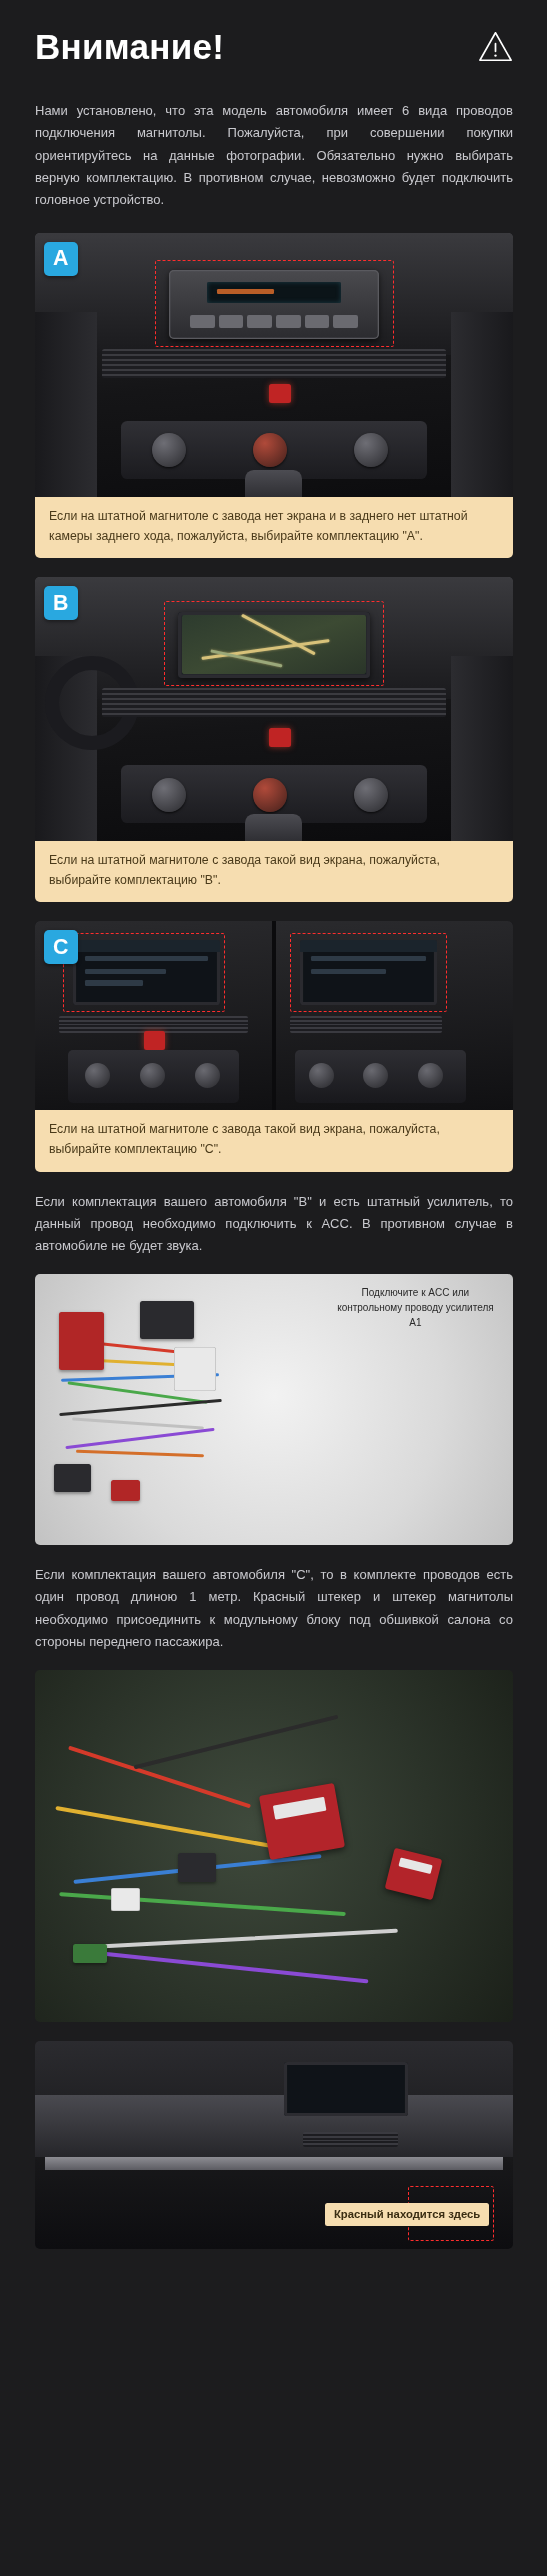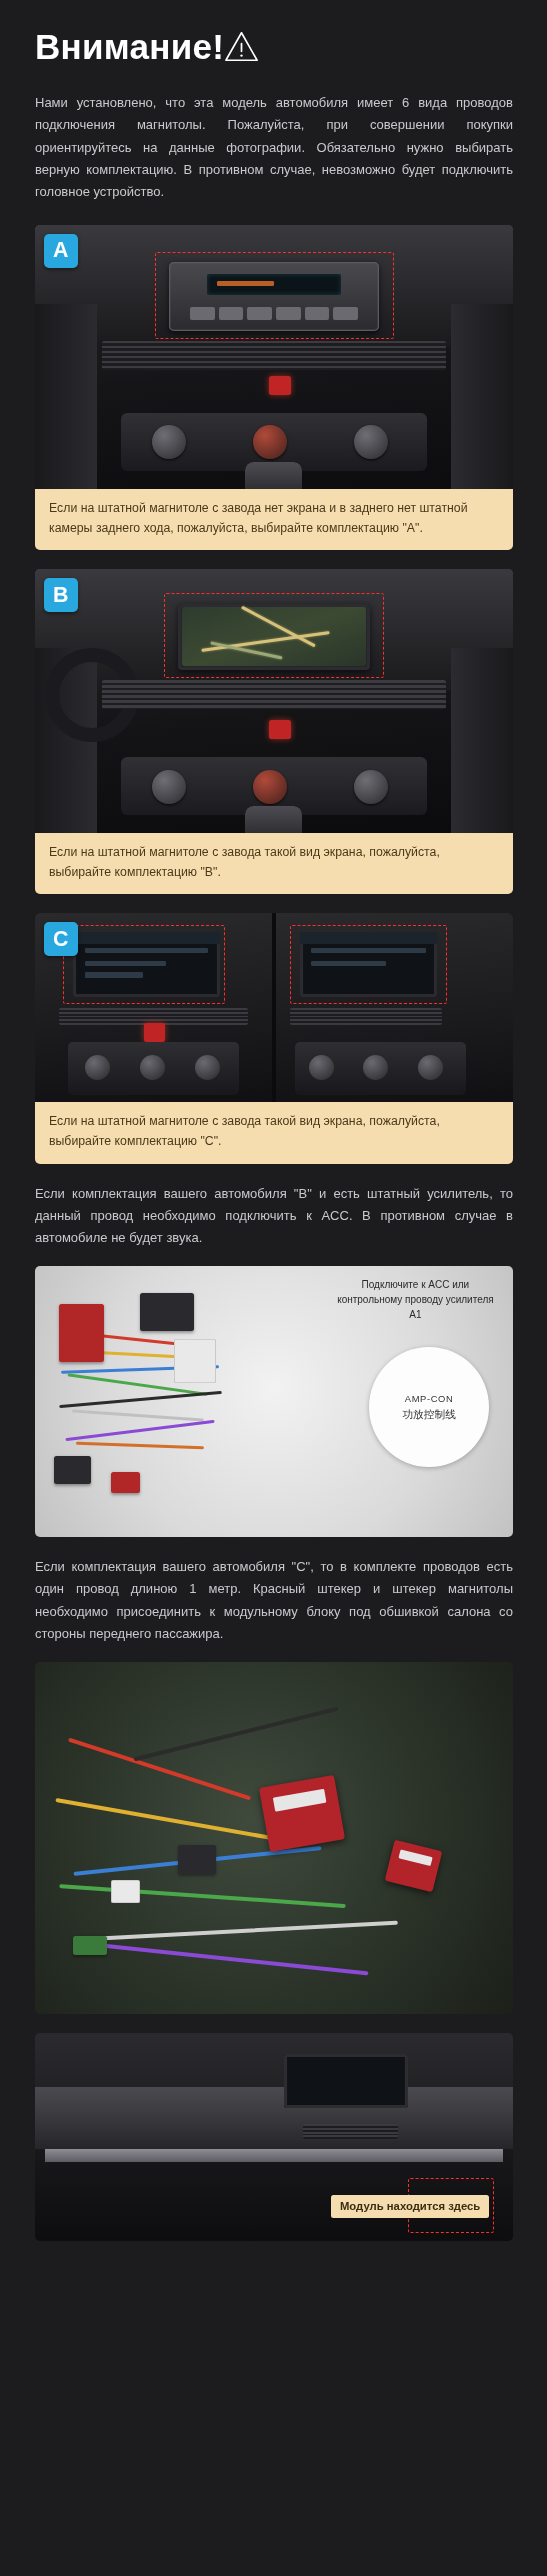--- a/index.html
+++ b/index.html
@@ -15,22 +15,22 @@
     color: #e8e8ea;
   }
   .page {
     width: 548px;
     padding: 29px 35px 0 35px;
   }
   
   .header {
     display: flex;
     align-items: center;
-    justify-content: flex-start;
-    margin-bottom: 28px;
+    justify-content: space-between;
+    margin-bottom: 36px;
   }
   .header h1 {
     font-size: 35px;
     font-weight: bold;
     letter-spacing: 0.3px;
     color: #ffffff;
     line-height: 1;
   }
   .warn-icon {
     width: 35px;
@@ -409,24 +409,20 @@
         <span class="wire" style="left:5%;top:68%;width:68%;background:#8a4ad4;transform:rotate(-7deg);"></span>
         <span class="wire" style="left:10%;top:78%;width:58%;background:#d46f2a;transform:rotate(2deg);"></span>
       </div>
 
       <div class="connBlk connRed" style="left:5%;top:14%;width:45px;height:58px;"></div>
       <div class="connBlk" style="left:22%;top:10%;width:54px;height:38px;"></div>
       <div class="connBlk connWhite" style="left:29%;top:27%;width:42px;height:44px;"></div>
       <div class="connBlk" style="left:4%;top:70%;width:37px;height:28px;"></div>
       <div class="connBlk connRed" style="left:16%;top:76%;width:29px;height:21.4px;"></div>
 
-      <div class="bubble">
-        <div class="b1">AMP-CON</div>
-        <div class="b2">功放控制线</div>
-      </div>
     </div>
   </div>
 
   <p class="para tight">Если комплектация вашего автомобиля "C", то в комплекте проводов есть один провод длиною 1 метр. Красный штекер и штекер магнитолы необходимо присоединить к модульному блоку под обшивкой салона со стороны переднего пассажира.</p>
 
   <div class="block">
     <div class="sceneH2">
       <span class="wire" style="left:6%;top:30%;width:40%;height:4.4px;background:#d43a2a;transform:rotate(18deg);"></span>
       <span class="wire" style="left:4%;top:44%;width:46%;height:4.4px;background:#e0b030;transform:rotate(10deg);"></span>
       <span class="wire" style="left:8%;top:56%;width:52%;height:4.4px;background:#3a7fd4;transform:rotate(-6deg);"></span>
@@ -443,18 +439,18 @@
     </div>
   </div>
 
   <div class="block">
     <div class="sceneF">
       <div class="fDash"></div>
       <div class="fScreen"></div>
       <div class="fVent"></div>
       <div class="fTrim"></div>
       <div class="dash" style="right:4%;bottom:4%;width:18%;height:26%;"></div>
-      <div class="labelTag">Модуль находится здесь</div>
+      <div class="labelTag">Красный находится здесь</div>
     </div>
   </div>
 
 </div>
 
 
 </body></html>

